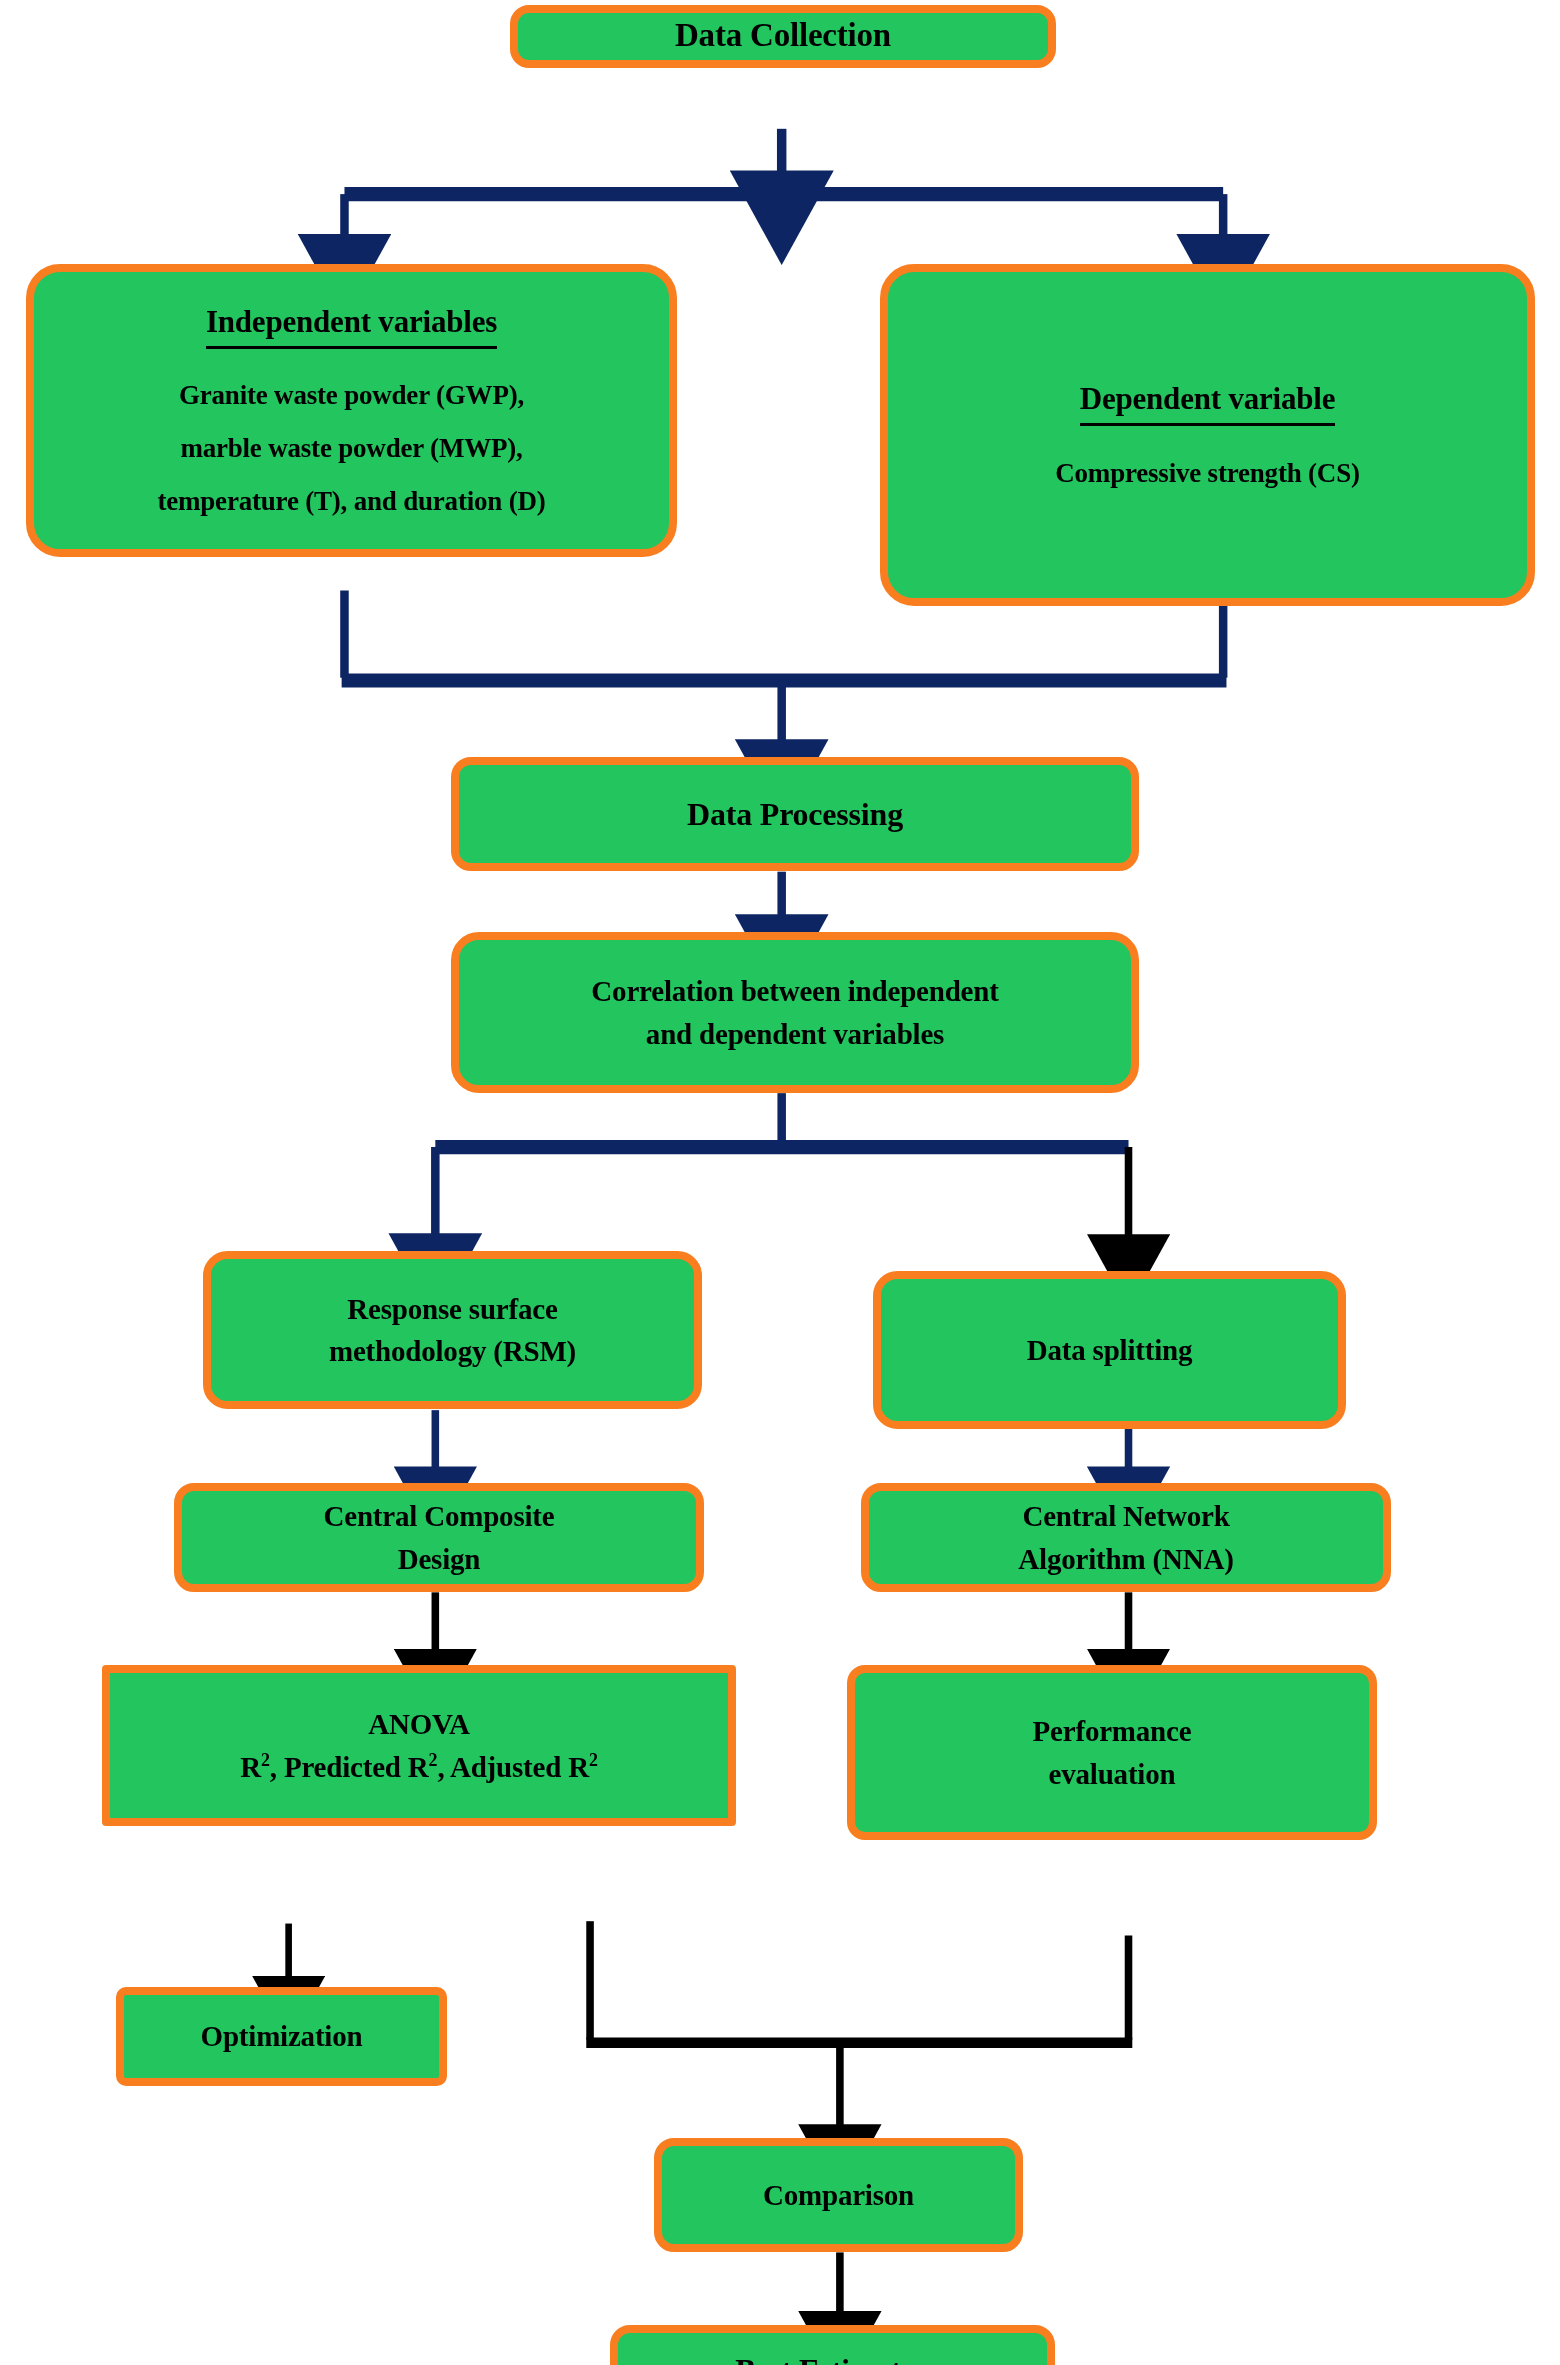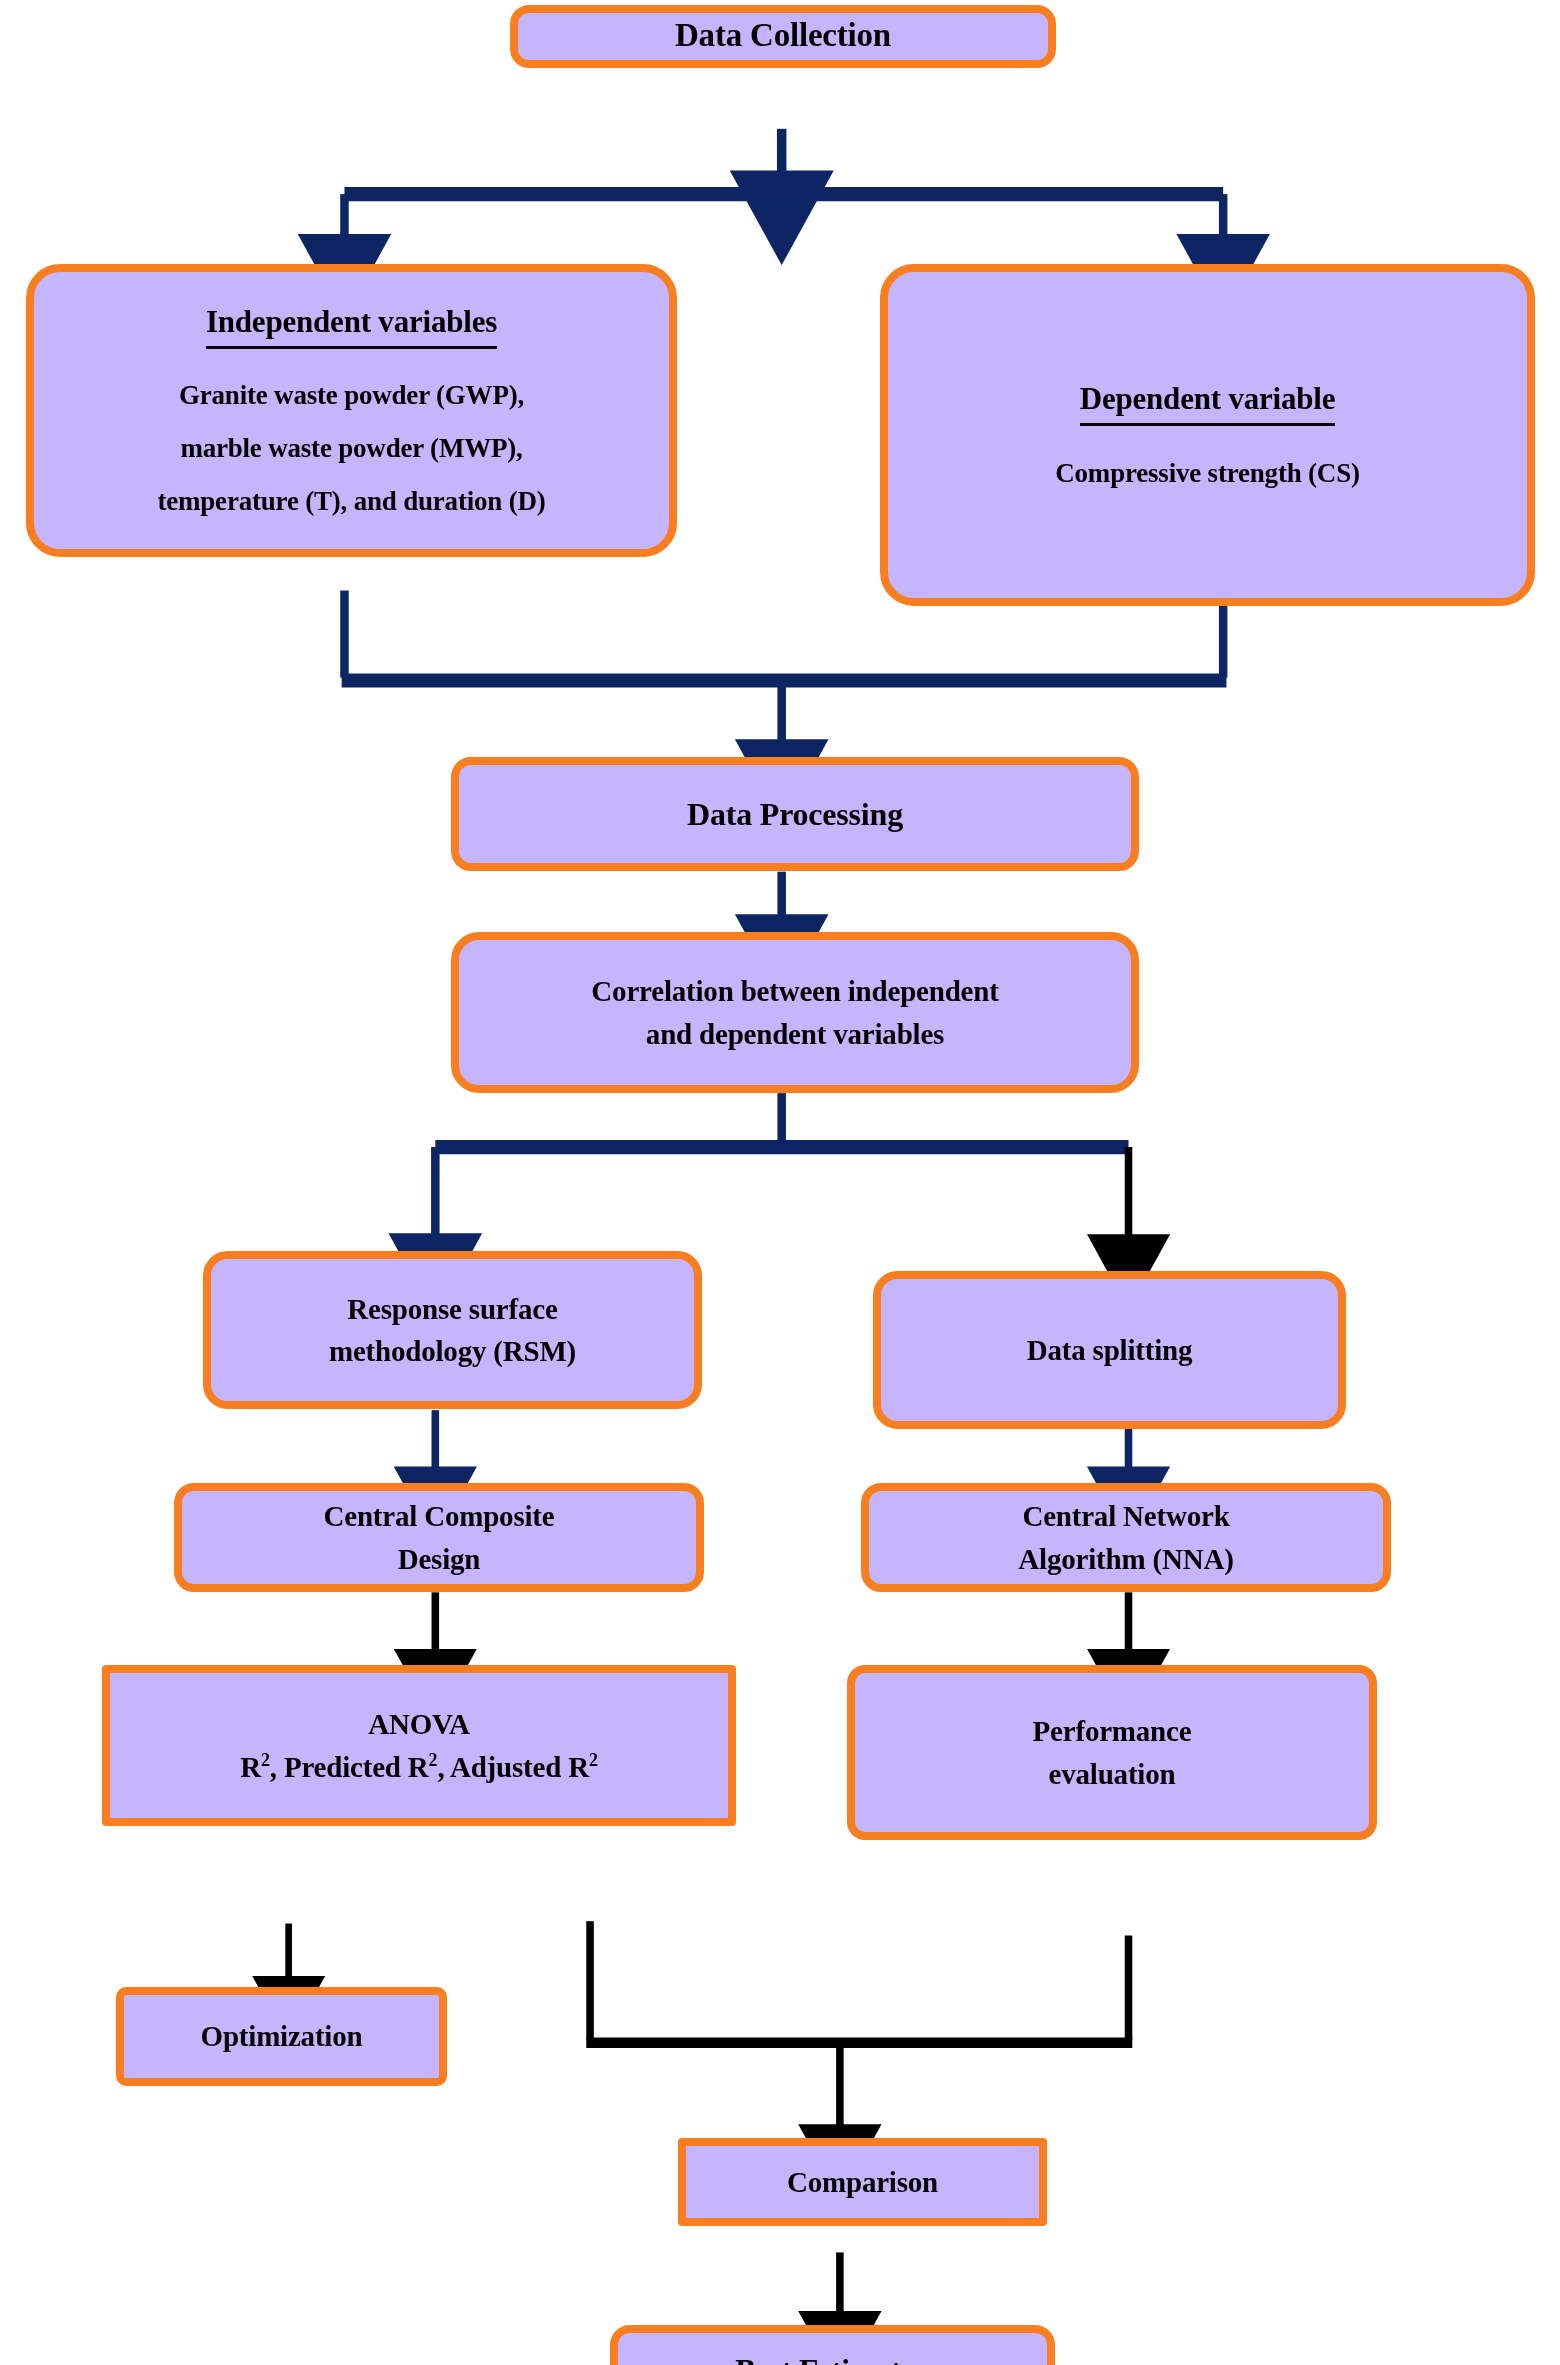--- a/index.html
+++ b/index.html
@@ -20,21 +20,21 @@
   svg.canvas {
     position: absolute;
     top: 0;
     left: 0;
     width: 1561px;
     height: 2385px;
   }
   .node-box {
     position: absolute;
     box-sizing: border-box;
-    background: #c4b5fd;
+    background: #22c55e;
     border-style: solid;
     border-color: #f97e20;
     display: flex;
     align-items: center;
     justify-content: center;
     text-align: center;
     color: #000000;
     font-weight: bold;
     line-height: 1.45;
     letter-spacing: -0.2px;
@@ -195,21 +195,21 @@
     <div class="node-inner">
       <div>Performance</div>
       <div>evaluation</div>
     </div>
   </div>
 
   <div class="node-box" style="left:116px; top:1987px; width:331px; height:99px; border-width:8px; border-radius:10px; font-size:29px;">
     <span class="node-inner">Optimization</span>
   </div>
 
-  <div class="node-box" style="left:654px; top:2138px; width:369px; height:88px; border-width:8px; border-radius:4px; font-size:29px;margin-left:24px;">
+  <div class="node-box" style="left:654px; top:2138px; width:369px; height:114px; border-width:8px; border-radius:20px; font-size:29px;">
     <span class="node-inner">Comparison</span>
   </div>
 
   <div class="node-box" style="left:610px; top:2325px; width:445px; height:92px; border-width:8px; border-radius:20px; font-size:31px;">
     <span class="node-inner">Best Estimator</span>
   </div>
 
 </div>
 
 

